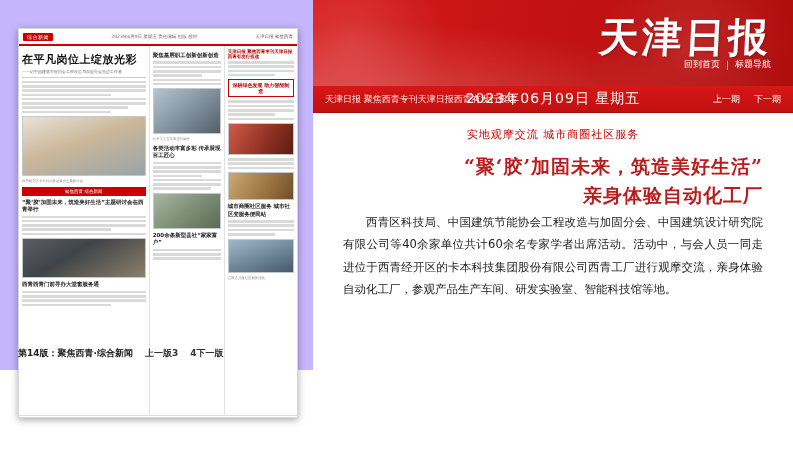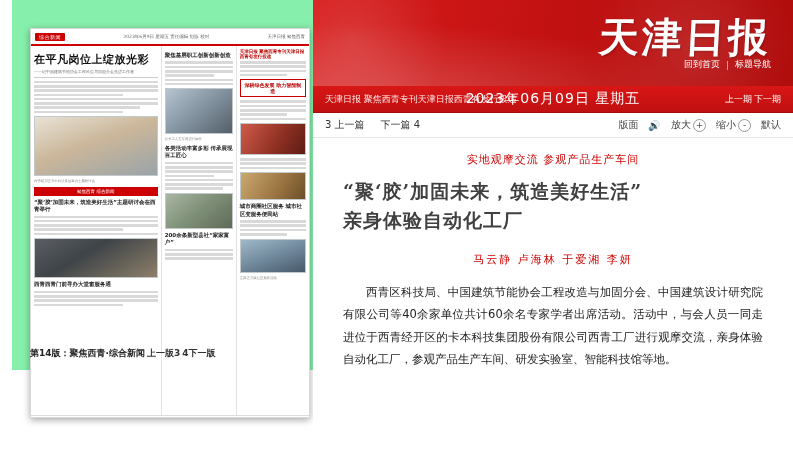--- a/index.html
+++ b/index.html
@@ -7,23 +7,22 @@
     width:793px;height:456px;overflow:hidden;
     background:#ffffff;
     font-family:"DejaVu Sans","Liberation Sans",sans-serif;
     color:#222;
   }
   .page{position:relative;width:793px;height:456px;}
 
   
   .left{
     position:absolute;left:0;top:0;width:313px;height:370px;
-    background:#86efac;
+    background:#c4b5fd;
     border-right:1px solid #ddd;
-    margin-left:12px;
   }
   .paper-shadow{
     position:absolute;left:18px;top:28px;width:278px;height:388px;
     background:#fff;
     box-shadow:0 2px 7px rgba(0,0,0,.35);
     border:1px solid #d8d8d8;
     overflow:hidden;
   }
   .pp-head{
     height:17px;border-bottom:2px solid #c00;
@@ -71,21 +70,21 @@
   .redbox .t{font-size:5px;color:#b00;font-weight:bold;text-align:center;}
 
   .pp-foot{
     height:14px;border-top:1px solid #ddd;display:flex;align-items:center;
     justify-content:space-between;padding:0 4px;box-sizing:border-box;
     font-size:4.5px;color:#777;
   }
 
   .left-bottom{
     position:absolute;left:18px;bottom:10px;width:278px;
-    display:flex;align-items:center;gap:2px;
+    display:flex;align-items:center;gap:12px;
     font-size:9px;color:#333;
   }
   .left-bottom .sec{font-weight:bold;color:#222;line-height:1.2;}
   .left-bottom .nav{color:#333;cursor:pointer;font-weight:bold;}
 
   
   .right{position:absolute;left:313px;top:0;width:480px;height:456px;background:#fff;}
 
   .masthead{
     position:relative;height:86px;
@@ -120,42 +119,42 @@
     display:flex;align-items:center;position:relative;
     border-bottom:1px solid #a60d0d;
   }
   .datebar .left-txt{
     position:absolute;left:12px;font-size:9px;color:#ffe9e9;
   }
   .datebar .date{
     position:absolute;left:0;right:0;text-align:center;font-size:14px;color:#fff;letter-spacing:1px;
   }
   .datebar .right-nav{
-    position:absolute;right:12px;font-size:9px;color:#fff;display:flex;gap:2px;
+    position:absolute;right:12px;font-size:9px;color:#fff;display:flex;gap:14px;
   }
 
   .toolbar{
     height:24px;border-bottom:1px solid #e5e5e5;display:flex;align-items:center;
     font-size:10px;color:#333;position:relative;background:#fff;
   }
   .toolbar .tb-left{position:absolute;left:12px;display:flex;gap:16px;align-items:center;}
   .toolbar .tb-right{position:absolute;right:12px;display:flex;gap:10px;align-items:center;color:#444;}
   .tb-item{cursor:pointer;}
   .circ{
     display:inline-block;width:11px;height:11px;line-height:10px;text-align:center;
     border:1px solid #999;border-radius:50%;font-size:9px;color:#555;vertical-align:middle;margin-left:2px;
   }
   .spk{font-size:10px;}
 
   .article{padding:14px 30px 0 30px;}
   .art-kicker{
     text-align:center;font-size:11px;color:#c00;letter-spacing:1px;margin-bottom:10px;
   }
   .art-title{
-    text-align:left;color:#404040;font-weight:bold;
+    text-align:right;color:#b91c1c;font-weight:bold;
     font-family:"DejaVu Serif","Liberation Serif",serif;
     font-size:19px;line-height:1.55;letter-spacing:1px;
   }
   .art-authors{
     text-align:center;font-size:11px;color:#c00;margin:16px 0 14px;letter-spacing:2px;
   }
   .art-p{
     font-size:11.5px;line-height:1.95;color:#222;text-align:justify;text-indent:2em;
     margin:0 0 6px 0;
     font-family:"DejaVu Sans","Liberation Sans",sans-serif;
@@ -308,38 +307,24 @@
 
     <div class="datebar">
       <span class="left-txt">天津日报  聚焦西青专刊天津日报西青有发行投递</span>
       <span class="date">2023年06月09日 星期五</span>
       <span class="right-nav">
         <span>上一期</span>
         <span>下一期</span>
       </span>
     </div>
 
-    <div class="toolbar">
-      <div class="tb-left">
-        <span class="tb-item">3 上一篇</span>
-        <span class="tb-item">下一篇 4</span>
-      </div>
-      <div class="tb-right">
-        <span>版面</span>
-        <span class="spk">🔊</span>
-        <span class="tb-item"><span>放大</span><span class="circ">+</span></span>
-        <span class="tb-item"><span>缩小</span><span class="circ">-</span></span>
-        <span class="tb-item">默认</span>
-      </div>
-    </div>
 
     <div class="article">
-      <div class="art-kicker">实地观摩交流 参观产品生产车间</div>
+      <div class="art-kicker">实地观摩交流 城市商圈社区服务</div>
       <div class="art-title">
         <div>“聚‘胶’加固未来，筑造美好生活”</div>
         <div>亲身体验自动化工厂</div>
       </div>
-      <div class="art-authors">马云静 卢海林 于爱湘 李妍</div>
       <p class="art-p">西青区科技局、中国建筑节能协会工程改造与加固分会、中国建筑设计研究院有限公司等40余家单位共计60余名专家学者出席活动。活动中，与会人员一同走进位于西青经开区的卡本科技集团股份有限公司西青工厂进行观摩交流，亲身体验自动化工厂，参观产品生产车间、研发实验室、智能科技馆等地。</p>
     </div>
 
   </div>
 </div>
 
 </body></html>

